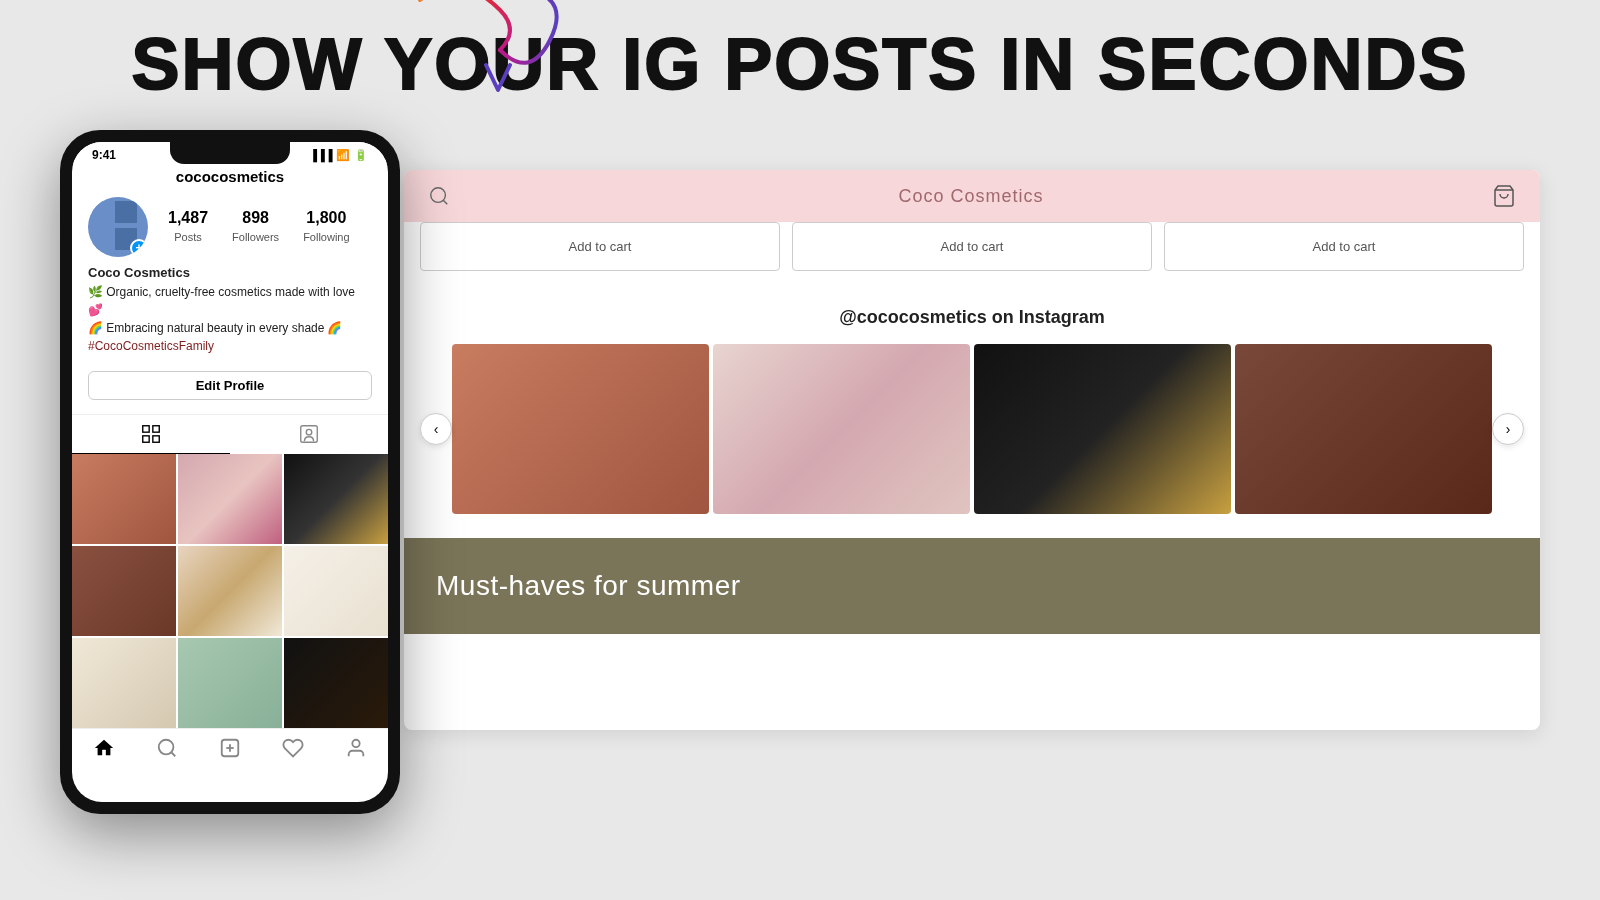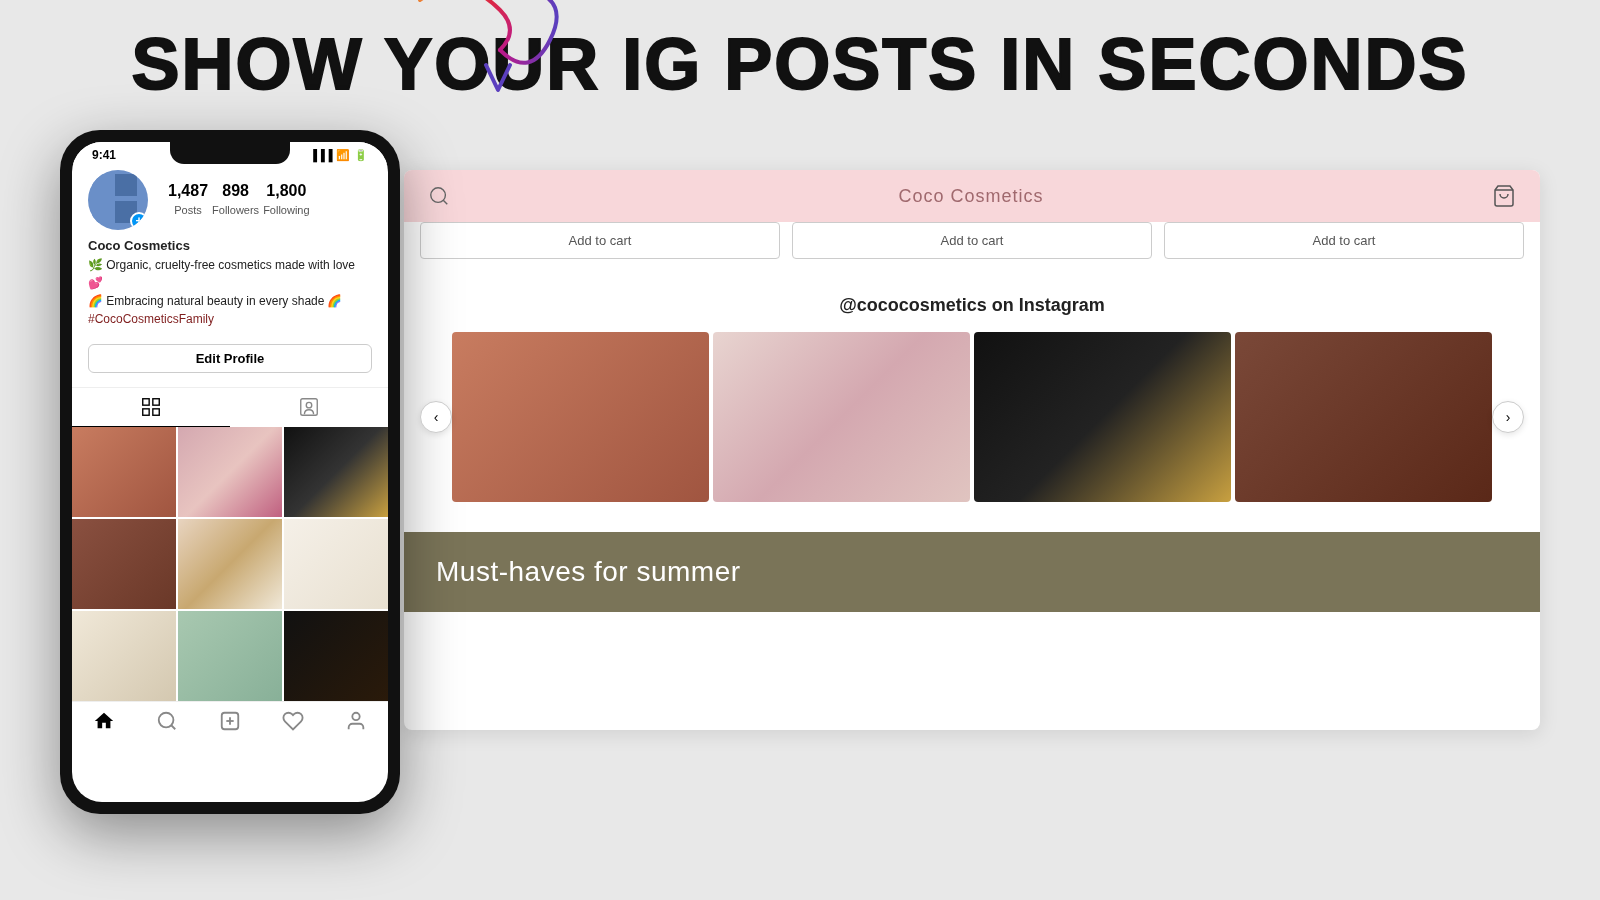--- a/index.html
+++ b/index.html
@@ -104,21 +104,21 @@
     .ig-username {
       text-align: center;
       font-size: 15px;
       font-weight: 600;
       padding: 4px 0 6px;
       color: #000;
     }
     .ig-stats {
       display: flex;
       justify-content: center;
-      gap: 4px;
+      gap: 24px;
       padding: 4px 20px;
     }
     .ig-stat {
       text-align: center;
     }
     .ig-stat-num {
       font-size: 16px;
       font-weight: 700;
       color: #000;
       display: block;
@@ -264,21 +264,21 @@
     .shop-add-to-cart-row {
       display: grid;
       grid-template-columns: repeat(3, 1fr);
       gap: 12px;
       padding: 0 16px 16px;
       background: #fff;
     }
     .add-to-cart-btn {
       border: 1px solid #ccc;
       border-radius: 4px;
-      padding: 10px;
+      padding: 16px;
       text-align: center;
       font-size: 13px;
       color: #555;
       background: #fff;
       cursor: pointer;
     }
     .instagram-section {
       padding: 20px 16px 16px;
       background: #fff;
     }
@@ -321,22 +321,22 @@
       height: 170px;
       border-radius: 4px;
       overflow: hidden;
     }
     .carousel-img .fake-img {
       width: 100%;
       height: 100%;
     }
     .shop-footer-banner {
       background: #7a7458;
-      padding: 24px 32px;
-      margin-top: 14px;
+      padding: 32px 32px;
+      margin-top: 8px;
     }
     .shop-footer-title {
       font-size: 28px;
       color: #fff;
       font-weight: 400;
       letter-spacing: 0.5px;
     }
   </style>
 </head>
 <body>
@@ -380,20 +380,21 @@
         <div class="phone-status-bar">
           <span>9:41</span>
           <div class="status-right">
             <span>▐▐▐</span>
             <span>📶</span>
             <span>🔋</span>
           </div>
         </div>
 
         <div class="instagram-content">
+          <div class="ig-username">cococosmetics</div>
 
           <div class="ig-avatar-row">
             <div class="ig-avatar">
               <div class="avatar-tile"></div>
               <div class="avatar-tile"></div>
               <div class="avatar-tile"></div>
               <div class="avatar-tile"></div>
               <div class="avatar-add">+</div>
             </div>
             <div class="ig-stats">

